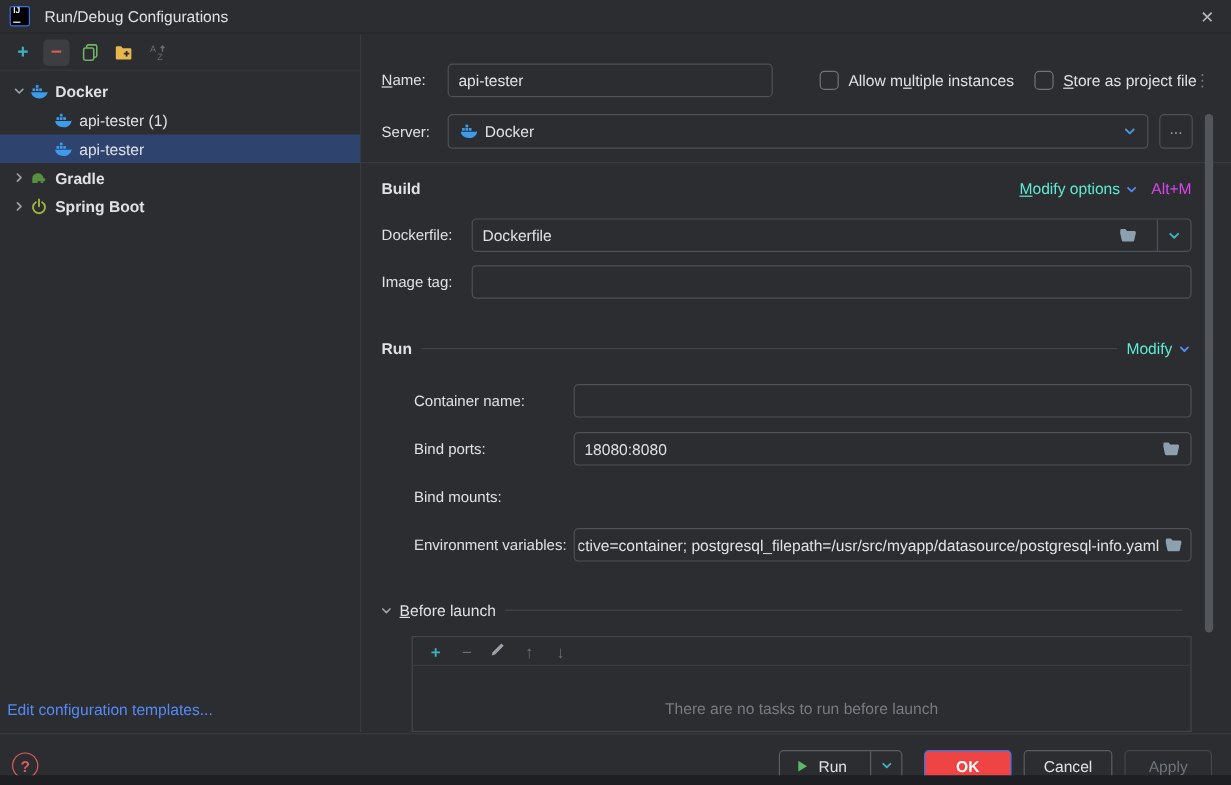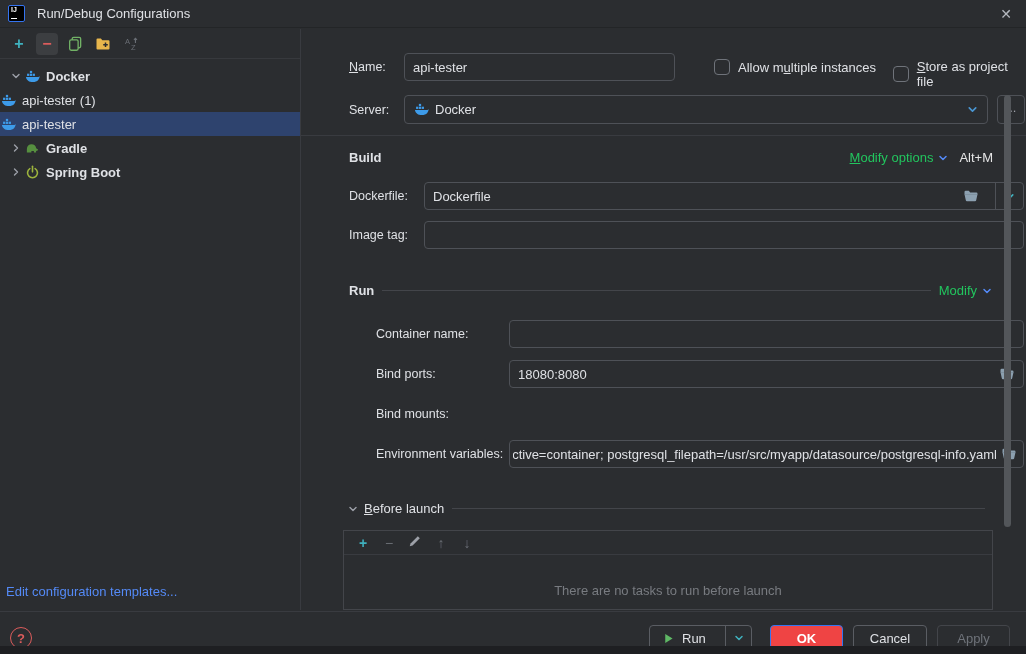--- a/index.html
+++ b/index.html
@@ -1,19 +1,19 @@
 <!DOCTYPE html>
 <html><head>
 <meta charset="utf-8">
 <style>
   * { margin:0; padding:0; box-sizing:border-box; }
   html,body { width:1026px; height:654px; overflow:hidden; background:#1e1f22; }
   body { font-family:"Liberation Sans", sans-serif; font-size:13px; color:#dfe1e5; }
   #win { position:relative; width:1026px; height:646px; background:#2b2d30; overflow:hidden; }
-  .abs { position:absolute;margin-left:31px; }
+  .abs { position:absolute; }
 
   
   #titlebar { position:absolute; left:0; top:0; width:1026px; height:28px;
               border-bottom:1px solid #232527; display:flex; align-items:center; }
   #app-logo { position:relative; width:17px; height:17px; margin-left:8px; background:#000;
               border:1.5px solid #3574f0; border-radius:2px; }
   #app-logo .ij { position:absolute; top:0px; left:2px; font-size:7px; font-weight:bold; color:#fff; letter-spacing:0; }
   #app-logo .bar { position:absolute; left:2px; bottom:2px; width:6px; height:1.5px; background:#fff; }
   #dialog-title { margin-left:12px; color:#dfe1e5; }
   #close-btn { position:absolute; right:8px; top:3px; width:24px; height:22px; display:flex;
@@ -28,35 +28,35 @@
           border-radius:4px; font-size:16px; }
   .tbtn.add { color:#3fb1be; font-weight:bold; }
   .tbtn.remove { color:#db5c5c; font-weight:bold; background:#3c3e41; }
   #tree { position:absolute; top:35px; left:0; right:0; }
   .trow { position:relative; height:24px; display:flex; align-items:center; }
   .trow.selected { background:#2e436e; }
   .trow .chev { width:16px; display:flex; justify-content:center; color:#9da0a8; }
   .trow .ticon { width:16px; height:16px; display:flex; align-items:center; justify-content:center; }
   .trow .tlabel { margin-left:6px; }
   .trow.parent .tlabel { font-weight:bold; }
-  .indent-root { padding-left:8px; } .indent-child { }
+  .indent-root { padding-left:8px; } .indent-child { padding-left:44px; }
   #edit-templates { position:absolute; left:6px; bottom:11px; color:#548af7; cursor:pointer; }
 
   
   #main { position:absolute; left:301px; top:29px; width:725px; height:581px; }
   .flabel { color:#dfe1e5; font-size:12.5px; }
   .field { background:#2b2d30; border:1px solid #4e5157; border-radius:4px; height:28px;
            display:flex; align-items:center; padding:0 8px; color:#dfe1e5; }
   .field .val { white-space:nowrap; overflow:hidden; }
   .val-end { flex:1; display:flex; justify-content:flex-end; overflow:hidden; white-space:nowrap; padding-left:2px; }
   .hsep { position:absolute; left:0; right:0; height:1px; background:#393b40; }
   .seam { flex:1; height:1px; background:#43454a; margin:0 8px; }
-  .link { color:#22c55e; cursor:pointer; }
+  .link { color:#5eead4; cursor:pointer; }
   .mn { text-decoration:underline; }
-  .shortcut { color:#e5e5e5; }
+  .shortcut { color:#d946ef; }
   .chevsvg { display:inline-flex; }
   .checkbox { width:16px; height:16px; border:1.6px solid #6f737a; border-radius:4px; background:transparent; }
   .cbrow { display:flex; align-items:center; gap:8px; }
   .combo-arrow-box { width:28px; align-self:stretch; border-left:1px solid #4e5157;
                      display:flex; align-items:center; justify-content:center; margin-right:-8px; margin-left:8px; }
   .icon16 { width:16px; height:16px; display:flex; align-items:center; justify-content:center; }
 
   
   #bl-panel { position:absolute; left:42px; top:501px; width:650px; height:80px;
               border:1px solid #43454a; }

